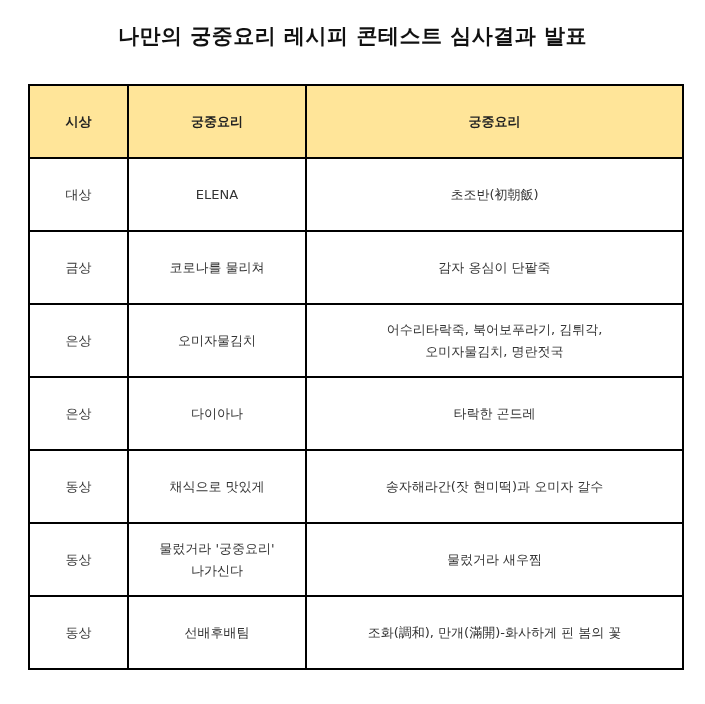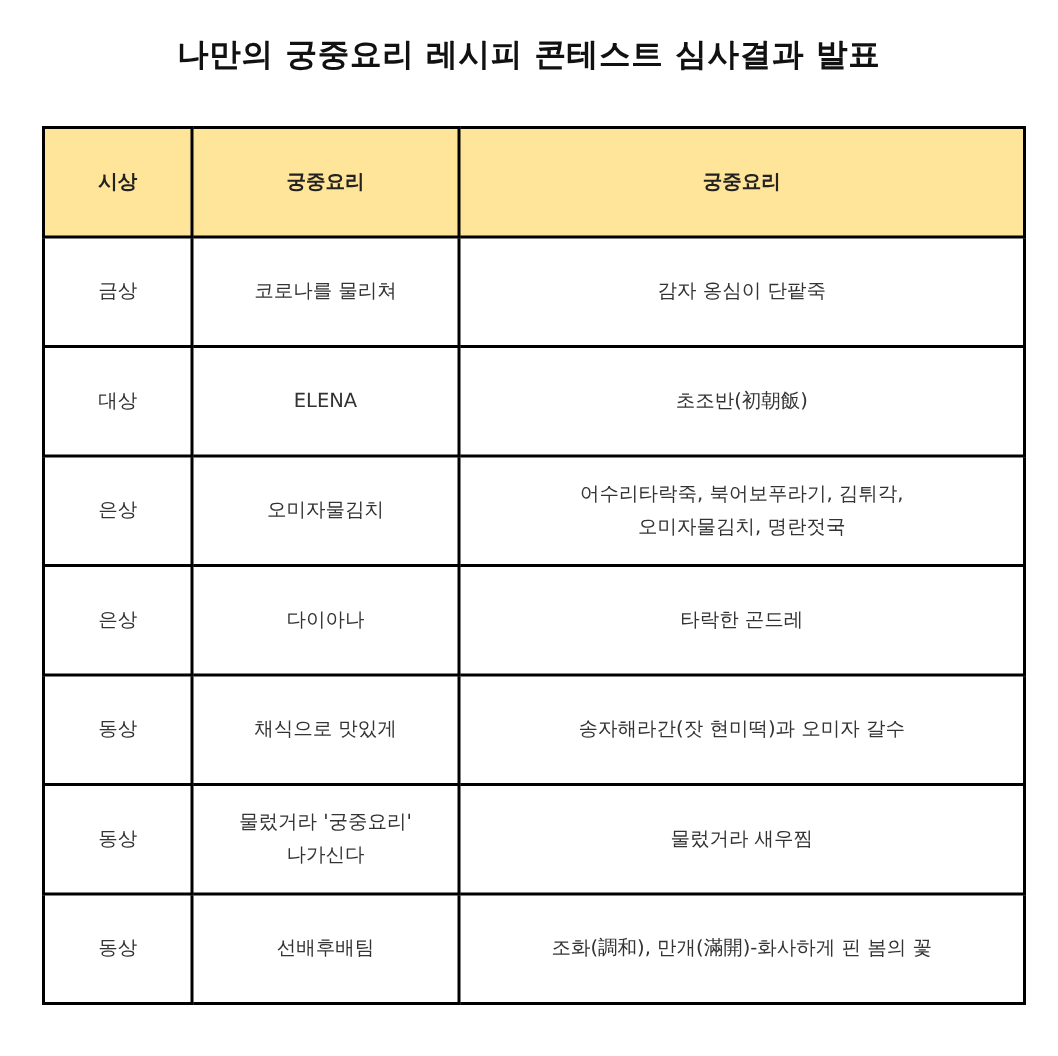--- a/index.html
+++ b/index.html
@@ -26,28 +26,28 @@
     </colgroup>
   <thead>
     <tr>
       <th>시상</th>
       <th>궁중요리</th>
       <th>궁중요리</th>
     </tr>
   </thead>
   <tbody>
     <tr>
+      <td>대상</td>
+      <td>ELENA</td>
+      <td>초조반(初朝飯)</td>
+    </tr>
+    <tr>
       <td>금상</td>
       <td>코로나를 물리쳐</td>
       <td>감자 옹심이 단팥죽</td>
-    </tr>
-    <tr>
-      <td>대상</td>
-      <td>ELENA</td>
-      <td>초조반(初朝飯)</td>
     </tr>
     <tr>
       <td>은상</td>
       <td>오미자물김치</td>
       <td class="ml">어수리타락죽, 북어보푸라기, 김튀각,
 오미자물김치, 명란젓국</td>
     </tr>
     <tr>
       <td>은상</td>
       <td>다이아나</td>

